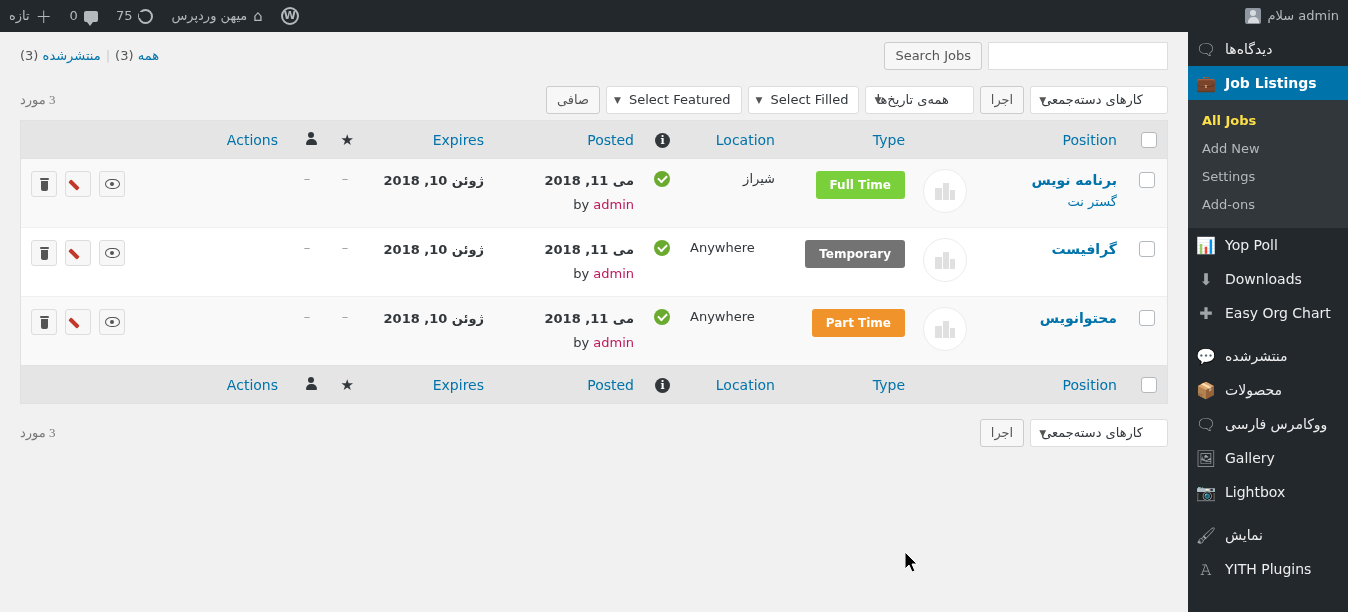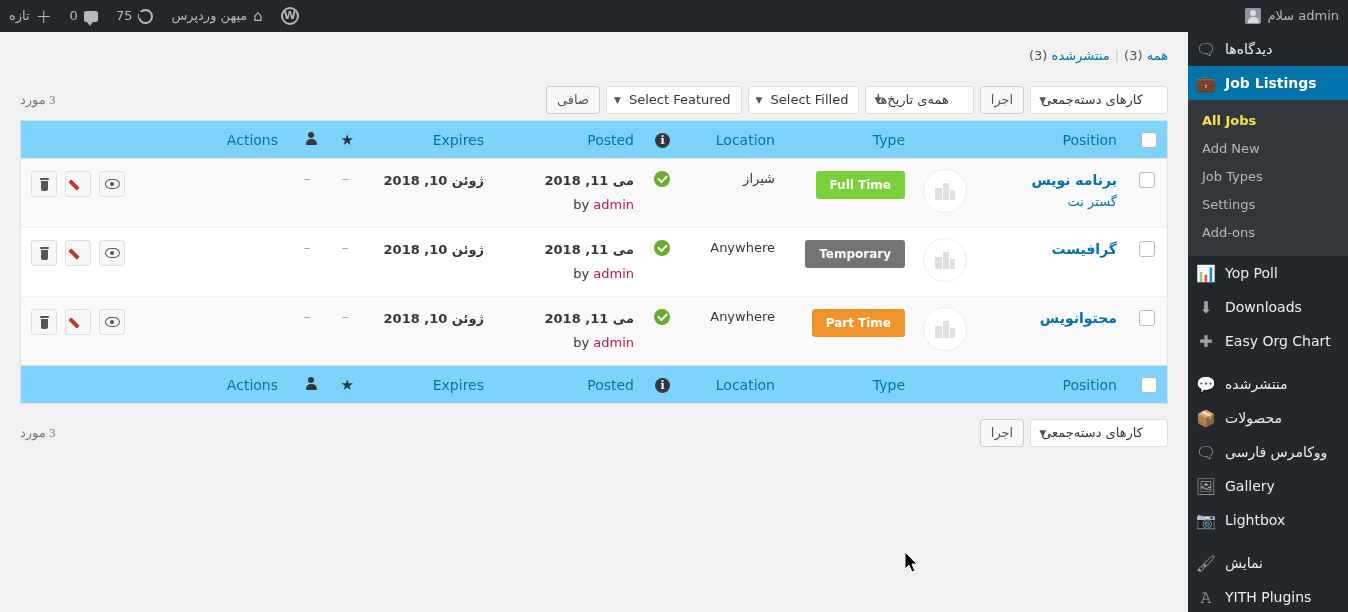--- a/index.html
+++ b/index.html
@@ -146,21 +146,21 @@
   .select.ltr .caret { left:7px; }
   .gap6 { width:6px; }
 
   
   table.wp-list {
     width:1148px; border-collapse:separate; border-spacing:0;
     background:#fff; border:1px solid #e1e1e1; border-radius:0;
     margin-top:3px; direction:rtl; table-layout:fixed;
   }
   table.wp-list th {
-    background:#7dd3fc; font-weight:400; font-size:14px; color:#0073aa;
+    background:#e5e5e5; font-weight:400; font-size:14px; color:#0073aa;
     padding:10px 10px; text-align:right; vertical-align:middle;
     border-bottom:1px solid #e1e1e1; white-space:nowrap;
   }
   table.wp-list tfoot th { border-bottom:none; border-top:1px solid #e1e1e1; }
   table.wp-list td {
     padding:12px 10px; vertical-align:top; border-bottom:1px solid #f0f0f0;
     font-size:13px; color:#32373c;
   }
   table.wp-list tbody tr:nth-child(odd) td { background:#f9f9f9; }
   table.wp-list tbody tr:last-child td { border-bottom:none; }
@@ -204,21 +204,21 @@
   .b2 { left:8px; top:0px; width:6px; height:17px; }
   .b3 { left:15px; top:7px; width:5px; height:10px; }
 
   .jobtype {
     display:inline-block; color:#fff; font-size:12px; font-weight:bold;
     padding:7px 14px; border-radius:3px; line-height:14px; min-width:86px;
     text-align:center; direction:ltr;
   }
 
   .loc-cell { direction:rtl; text-align:right; color:#0073aa; font-size:13px; }
-  .loc-cell.ltr { direction:ltr; text-align:right; color:#32373c; }
+  .loc-cell.ltr { direction:ltr; text-align:left; color:#32373c; }
 
   .tick {
     display:inline-block; width:16px; height:16px; border-radius:50%;
     background:#6aab2f; position:relative;
   }
   .tick::after{
     content:""; position:absolute; left:4px; top:4px; width:7px; height:4px;
     border-left:2px solid #fff; border-bottom:2px solid #fff;
     transform:rotate(-45deg);
   }
@@ -332,21 +332,20 @@
     </div>
 
     <div class="menu-item current">
       <span class="mlabel">Job Listings</span>
       <span class="micon">💼</span>
     </div>
 
     <div class="submenu">
       <a class="sub-current">All Jobs</a>
       <a>Add New</a>
-      <a>Job Types</a>
       <a>Settings</a>
       <a>Add-ons</a>
     </div>
 
     <div class="menu-item">
       <span class="mlabel">Yop Poll</span>
       <span class="micon">📊</span>
     </div>
     <div class="menu-item">
       <span class="mlabel">Downloads</span>
@@ -389,20 +388,24 @@
     <div class="menu-item">
       <span class="mlabel">YITH Plugins</span>
       <span class="micon">𝙰</span>
     </div>
   </div>
 
   <div id="content">
     <div class="wrap">
 
       <div class="search-row">
+        <div class="search-box">
+          <button class="btn">Search Jobs</button>
+          <input class="search-input" type="text" placeholder="" style="">
+        </div>
         <div class="subsubsub">
           <a><span>همه</span> <span class="cnt">(3)</span></a><span class="sep">|</span><a><span>منتشرشده</span> <span class="cnt">(3)</span></a>
         </div>
       </div>
 
       <div class="tablenav">
         <div class="tablenav-right">
           <div class="select">
             <span class="caret">▼</span>
             <span>کارهای دسته‌جمعی</span>

